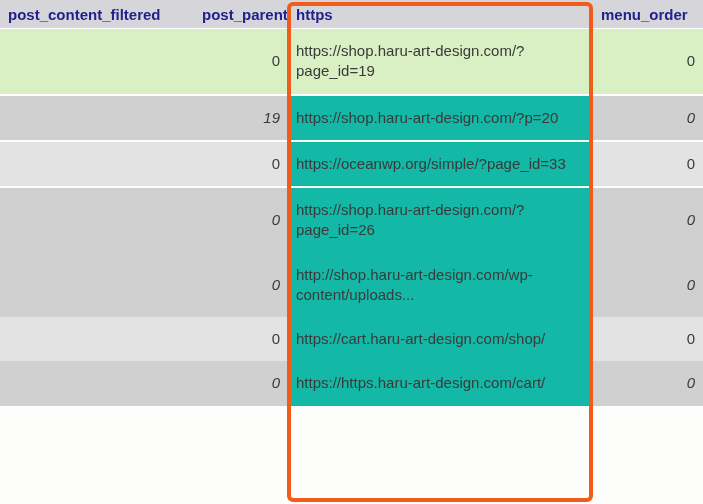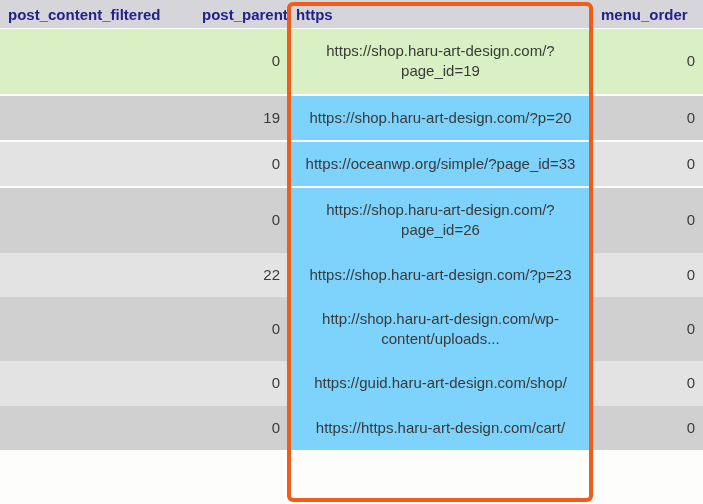--- a/index.html
+++ b/index.html
@@ -27,33 +27,32 @@
     font-size: 15px;
     border-bottom: 1px solid #fff;
   }
   td {
     padding: 12px 8px;
     vertical-align: middle;
     color: #3a3a3a;
     font-size: 15px;
     line-height: 1.35;
     word-wrap: break-word;
-    text-align: center;
   }
   .col-pcf { width: 194px; }
   .col-pp  { width: 94px; }
   .col-guid{ width: 305px; }
   .col-mo  { width: 110px; }
 
   .num { text-align: right; }
 
   tr.hilite td { background: #d8f0c3; }
-  tr.odd td.shaded { background: #d0d0d0; }
+  tr.odd td.shaded { background: #d0d0d0; font-style: italic; }
   tr.even td.shaded { background: #e3e3e3; }
-  tr.odd td, tr.even td { background: #7dd3fc; }
+  tr.odd td, tr.even td { background: #14b8a6; }
   
   tr.odd td.shaded { background: #d0d0d0; }
   tr.even td.shaded { background: #e3e3e3; }
 
   .sep { height: 2px; background: #fff; }
 
   .highlight-box {
     position: absolute;
     border: 4px solid #f25c1a;
     border-radius: 6px;
@@ -111,36 +110,30 @@
         </tr>
         <tr>
           <td colspan="4" class="sep" style="padding: 0px;"></td>
         </tr>
         <tr class="odd">
           <td class="shaded"></td>
           <td class="num shaded">0</td>
           <td>https://shop.haru-art-design.com/?page_id=26</td>
           <td class="num shaded">0</td>
         </tr>
-        <tr class="even">
-          <td class="shaded"></td>
-          <td class="num shaded">22</td>
-          <td>https://shop.haru-art-design.com/?p=23</td>
-          <td class="num shaded">0</td>
-        </tr>
         <tr class="odd">
           <td class="shaded"></td>
           <td class="num shaded">0</td>
           <td>http://shop.haru-art-design.com/wp-content/uploads...</td>
           <td class="num shaded">0</td>
         </tr>
         <tr class="even">
           <td class="shaded"></td>
           <td class="num shaded">0</td>
-          <td>https://guid.haru-art-design.com/shop/</td>
+          <td>https://cart.haru-art-design.com/shop/</td>
           <td class="num shaded">0</td>
         </tr>
         <tr class="odd">
           <td class="shaded"></td>
           <td class="num shaded">0</td>
           <td>https://https.haru-art-design.com/cart/</td>
           <td class="num shaded">0</td>
         </tr>
       </tbody>
 </table>

